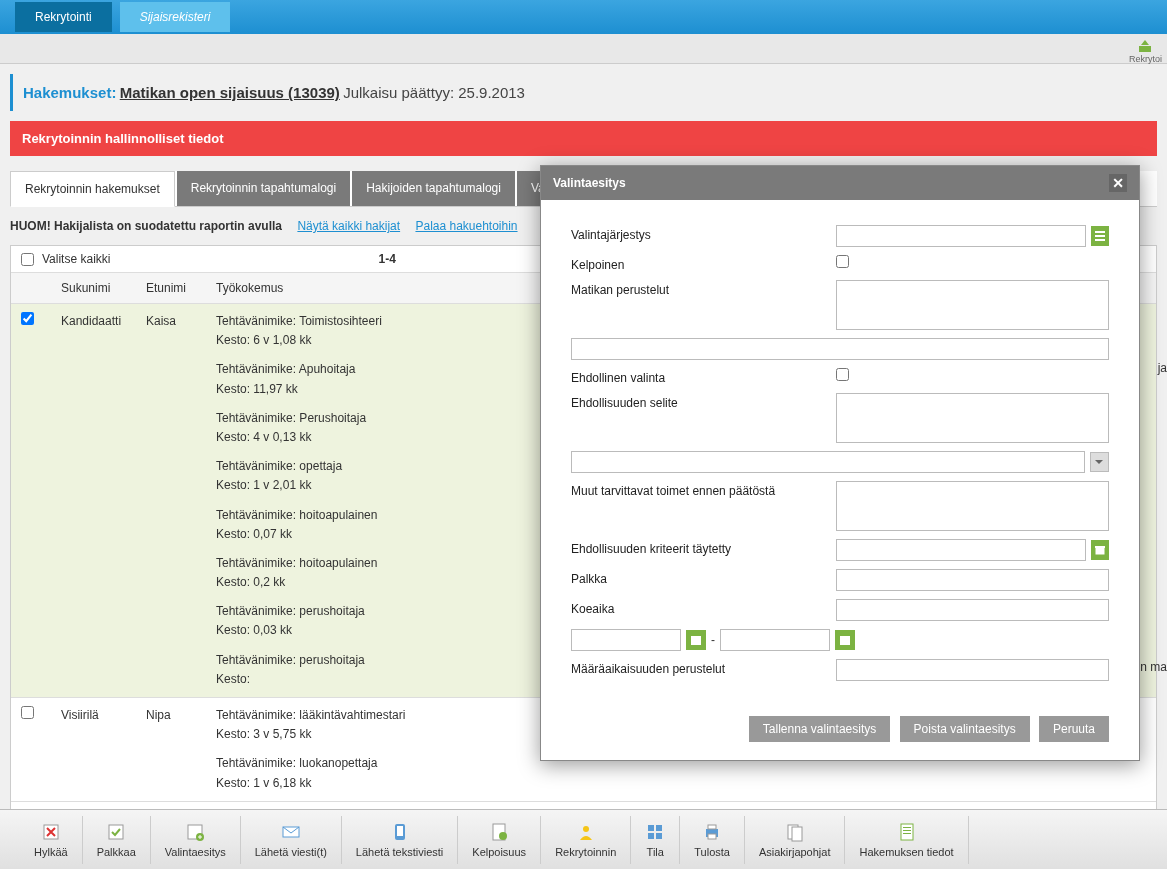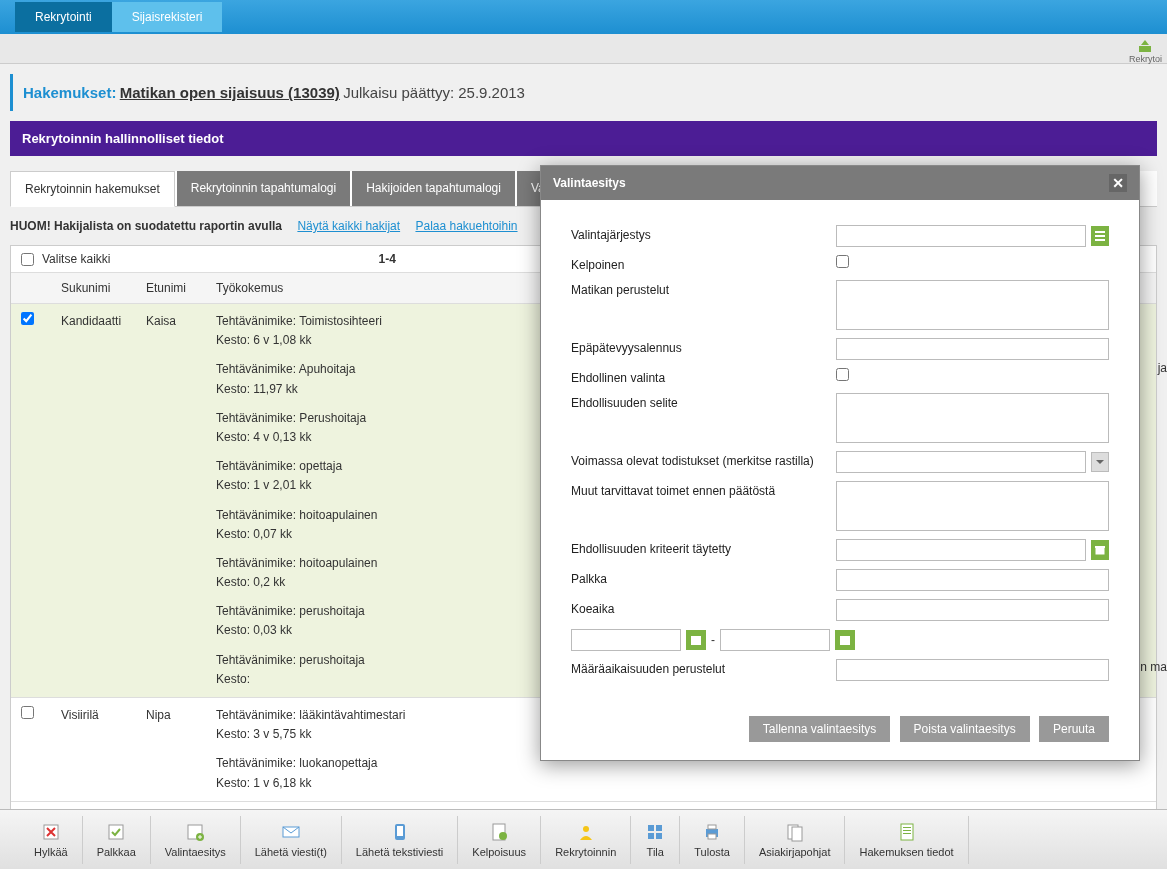--- a/index.html
+++ b/index.html
@@ -1,29 +1,29 @@
 <!DOCTYPE html>
 <html><head>
 <meta charset="utf-8">
 <style>
 * { box-sizing: border-box; margin: 0; padding: 0; }
 body { font-family: Arial, sans-serif; font-size: 12px; color: #333; background: #f0f0f0; overflow: hidden; }
-.top-nav { background: linear-gradient(#3ba5e0, #1d8fd1); height: 34px; display: flex; align-items: center; padding-left: 15px; gap: 0; }
+.top-nav { background: linear-gradient(#3ba5e0, #1d8fd1); height: 34px; display: flex; align-items: center; padding-left: 15px; gap: 8px; }
 .top-nav .tab { padding: 8px 20px; color: #fff; cursor: pointer; }
-.top-nav .tab.active { background: #5ec0ec; }
+.top-nav .tab.active { background: #5ec0ec; font-style: italic; }
 .top-nav .tab.dark { background: #0b6fa0; }
 .toolbar-strip { background: #e8e8e8; height: 30px; border-bottom: 1px solid #ccc; position: relative; }
 .toolbar-strip .right-icon { position: absolute; right: 5px; top: 4px; font-size: 9px; color: #666; }
 .toolbar-strip .right-icon svg { display: block; margin: 0 auto; }
 .content { padding: 10px; }
 .page-title { padding: 10px 0; border-left: 3px solid #1d8fd1; padding-left: 10px; }
 .page-title .prefix { color: #1d8fd1; font-weight: bold; font-size: 15px; }
 .page-title .main { font-weight: bold; font-size: 15px; text-decoration: underline; }
 .page-title .suffix { font-size: 15px; color: #444; }
-.section-header { background: #4c1d95; color: #fff; padding: 10px 12px; font-weight: bold; font-size: 13px; margin-top: 10px; }
+.section-header { background: #ef4444; color: #fff; padding: 10px 12px; font-weight: bold; font-size: 13px; margin-top: 10px; }
 .inner-tabs { display: flex; background: #fff; border-bottom: 1px solid #ccc; margin-top: 15px; }
 .inner-tabs .itab { padding: 10px 14px; background: #7a7a7a; color: #fff; font-size: 12px; cursor: pointer; margin-right: 2px; }
 .inner-tabs .itab.active { background: #fff; color: #333; border: 1px solid #ccc; border-bottom: 1px solid #fff; margin-bottom: -1px; }
 .filter-note { padding: 12px 0; font-size: 12px; }
 .filter-note strong { font-weight: bold; }
 .filter-note a { color: #1d8fd1; text-decoration: underline; margin-left: 12px; cursor: pointer; }
 .table-wrap { border: 1px solid #ccc; background: #fff; }
 .select-all { padding: 6px 10px; border-bottom: 1px solid #ddd; display: flex; align-items: center; gap: 8px; }
 .count { margin-left: 260px; font-weight: bold; }
 .grid { width: 100%; border-collapse: collapse; }
@@ -248,39 +248,37 @@
           <input type="checkbox" style="">
         </div>
     </div>
     <div class="form-row">
       <label>Matikan perustelut</label>
       <div class="ctrl">
           <textarea style=""></textarea>
         </div>
     </div>
     <div class="form-row">
-      <label>Epäpätevyysalennus</label>
       <div class="ctrl">
           <input type="text" style="">
         </div>
     </div>
     <div class="form-row">
       <label>Ehdollinen valinta</label>
       <div class="ctrl">
           <input type="checkbox" style="">
         </div>
     </div>
     <div class="form-row">
       <label>Ehdollisuuden selite</label>
       <div class="ctrl">
           <textarea style=""></textarea>
         </div>
     </div>
     <div class="form-row">
-      <label>Voimassa olevat todistukset (merkitse rastilla)</label>
       <div class="ctrl">
         <input type="text" style="">
         <span class="dropdown-btn">
           <svg width="8" height="8">
               <path d="M0 2 l4 4 l4 -4 z" fill="#666"></path>
             </svg>
         </span>
       </div>
     </div>
     <div class="form-row">

